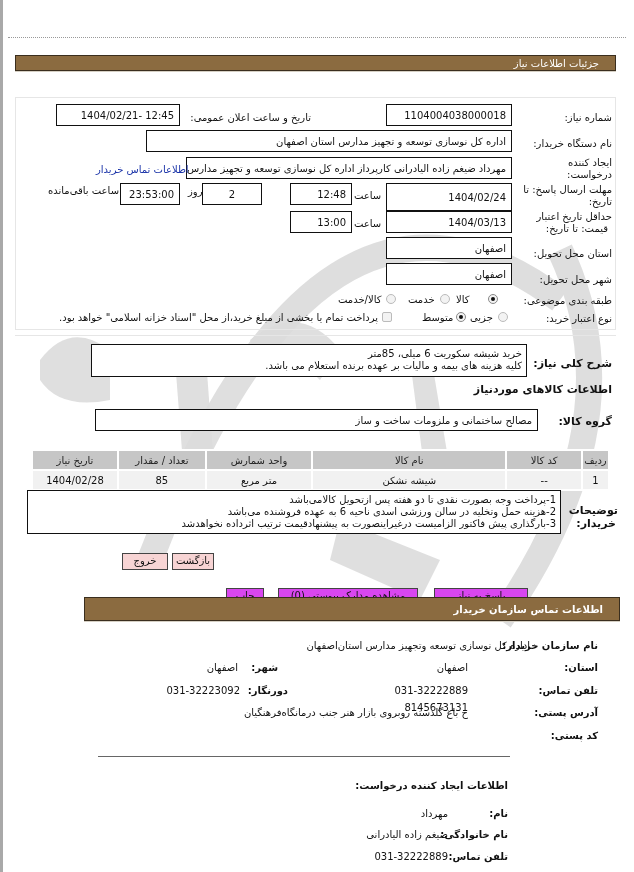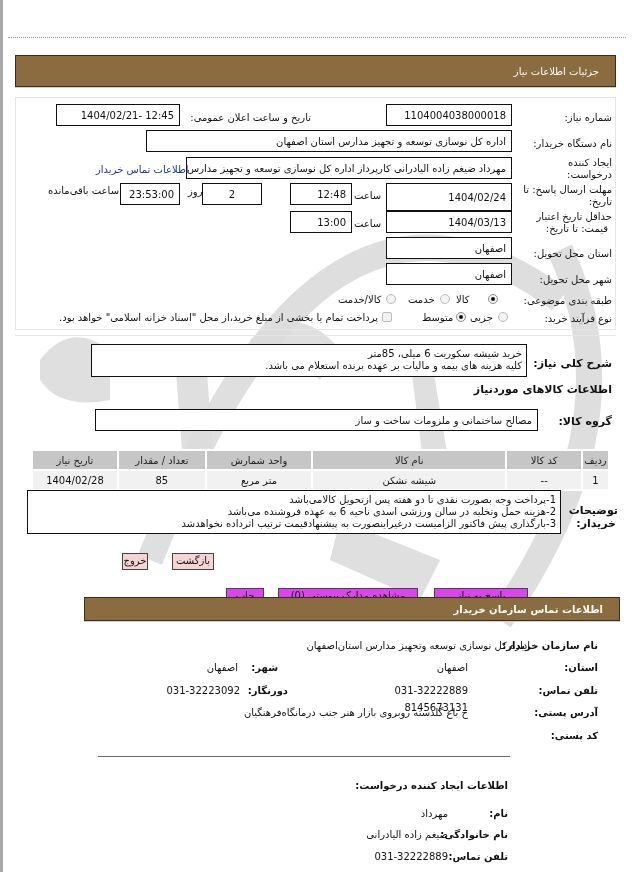--- a/index.html
+++ b/index.html
@@ -57,21 +57,21 @@
   </g>
   <g fill="#dcdcdc" opacity="0.9">
     <path d="M 40 360 Q 70 320 110 350 L 110 400 Q 60 410 40 380 Z"></path>
     <path d="M 175 360 L 205 345 L 215 480 L 185 490 Z"></path>
     <path d="M 250 340 Q 300 300 340 350 L 320 380 Q 290 350 260 370 Z"></path>
     <path d="M 410 360 L 430 350 L 450 470 L 425 475 Z"></path>
     <path d="M 340 520 L 440 560 L 420 600 L 330 560 Z"></path>
   </g>
 </svg>
 
-<div class="hdr-bar" style="left:15px;top:55px;width:601px;height:32px;">
+<div class="hdr-bar" style="left:15px;top:55px;width:601px;height:16px;">
   <span>جزئیات اطلاعات نیاز</span>
 </div>
 
 <div class="frame1"></div>
 
 <div class="lbl" style="right:22px;top:112px;">شماره نیاز:</div>
 <div class="box ltr" style="left:386px;top:104px;width:126px;height:22px;">1104004038000018</div>
 <div class="lbl" style="right:323px;top:112px;">تاریخ و ساعت اعلان عمومی:</div>
 <div class="box ltr" style="left:56px;top:104px;width:124px;height:22px;padding-left:30px;">1404/02/21- 12:45</div>
 
@@ -105,21 +105,21 @@
 <div class="box" style="left:386px;top:263px;width:126px;height:22px;">اصفهان</div>
 
 <div class="lbl" style="right:22px;top:295px;">طبقه بندی موضوعی:</div>
 <div class="radio on" style="left:488px;top:294px;"></div>
 <div class="lbl" style="left:456px;top:294px;">کالا</div>
 <div class="radio" style="left:440px;top:294px;"></div>
 <div class="lbl" style="left:408px;top:294px;">خدمت</div>
 <div class="radio" style="left:386px;top:294px;"></div>
 <div class="lbl" style="left:338px;top:294px;">کالا/خدمت</div>
 
-<div class="lbl" style="right:22px;top:313px;">نوع فرآیند خرید:</div>
+<div class="lbl" style="right:22px;top:313px;">نوع اعتبار خرید:</div>
 <div class="radio" style="left:498px;top:312px;"></div>
 <div class="lbl" style="left:470px;top:312px;">جزیی</div>
 <div class="radio on" style="left:456px;top:312px;"></div>
 <div class="lbl" style="left:422px;top:312px;">متوسط</div>
 <div class="check" style="left:382px;top:312px;"></div>
 <div class="lbl" style="left:50px;top:312px;width:328px;">پرداخت تمام یا بخشی از مبلغ خرید،از محل "اسناد خزانه اسلامی" خواهد بود.</div>
 
 <div class="frame2"></div>
 
 <div class="lbl bold" style="right:22px;top:358px;">شرح کلی نیاز:</div>
@@ -160,21 +160,21 @@
 <div class="multiline" style="left:27px;top:490px;width:534px;height:44px;">
   <div>1-پرداخت وجه بصورت نقدی تا دو هفته پس ازتحویل کالامی‌باشد</div>
   <div>2-هزینه حمل وتخلیه در سالن ورزشی اسدی ناحیه 6 به عهده فروشنده می‌باشد</div>
   <div>3-بارگذاری پیش فاکتور الزامیست درغیراینصورت به پیشنهادقیمت ترتیب اثرداده نخواهدشد</div>
 </div>
 
 <div class="btn green" style="left:434px;top:553px;width:94px;">پاسخ به نیاز</div>
 <div class="btn green" style="left:278px;top:553px;width:140px;">مشاهده مدارک پیوستی (0)</div>
 <div class="btn green" style="left:226px;top:553px;width:38px;">چاپ</div>
 <div class="btn pink" style="left:172px;top:553px;width:42px;">بازگشت</div>
-<div class="btn pink" style="left:122px;top:553px;width:26px;font-family:Liberation Serif, serif;">خروج</div>
+<div class="btn pink" style="left:122px;top:553px;width:46px;">خروج</div>
 
 <div class="hdr-bar" style="left:84px;top:597px;width:536px;height:24px;font-weight:bold;">
   <span>اطلاعات تماس سازمان خریدار</span>
 </div>
 
 <div class="lbl bold" style="right:36px;top:640px;font-size:10px;">نام سازمان خریدار:</div>
 <div class="lbl" style="right:104px;top:640px;">اداره کل نوسازی توسعه وتجهیز مدارس استان‌اصفهان</div>
 
 <div class="lbl bold" style="right:36px;top:662px;font-size:10px;">استان:</div>
 <div class="lbl" style="right:166px;top:662px;">اصفهان</div>

